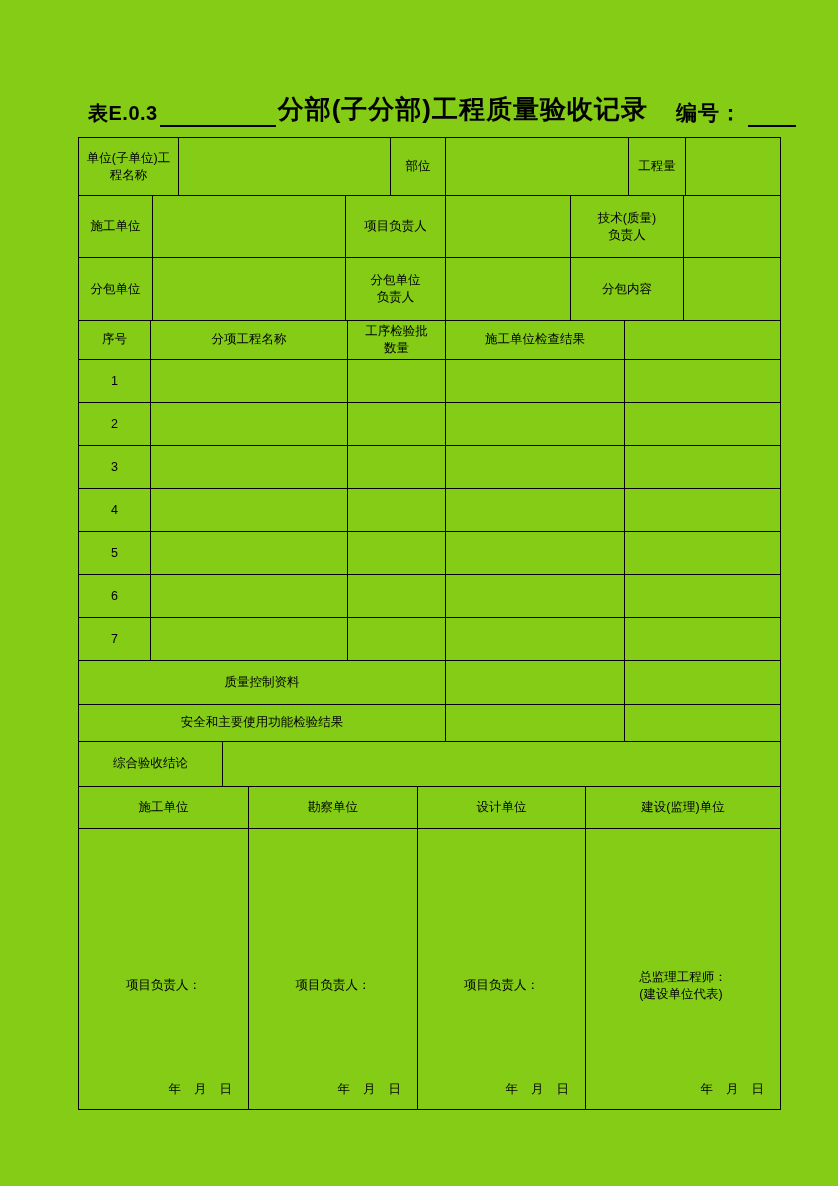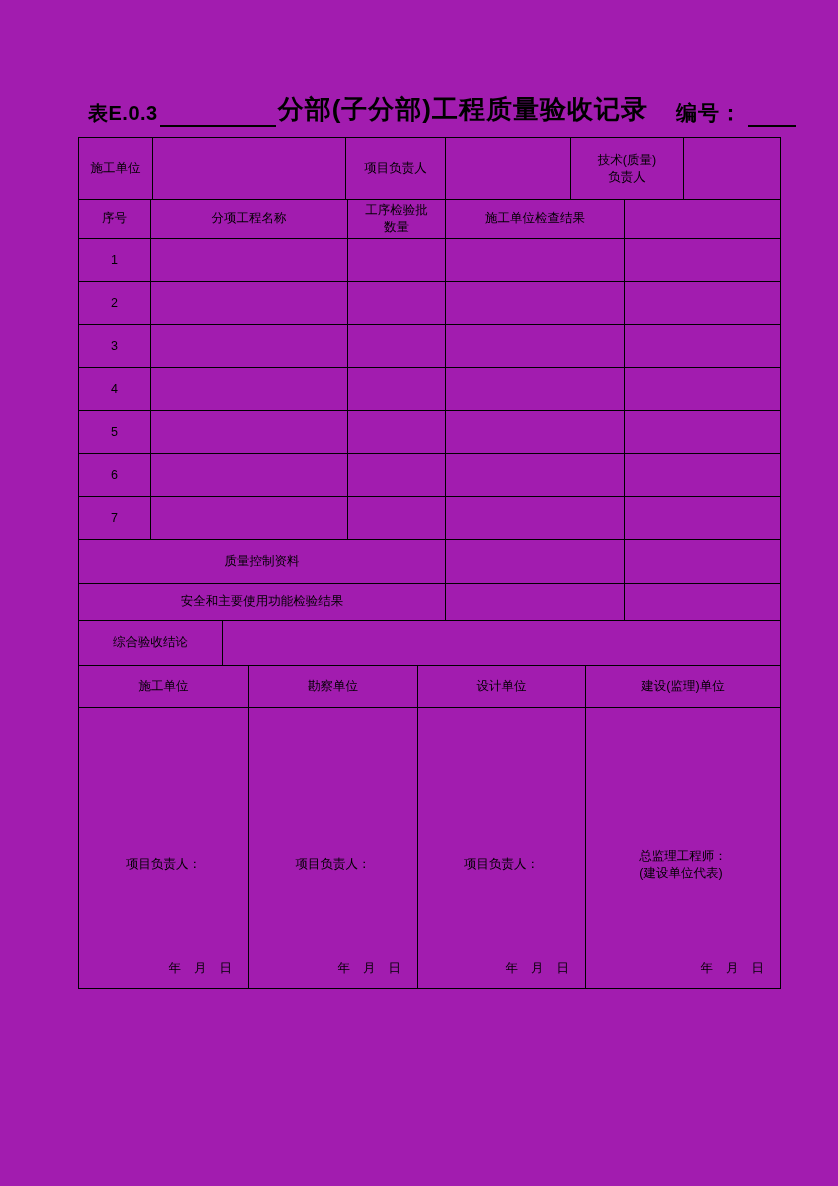--- a/index.html
+++ b/index.html
@@ -4,21 +4,21 @@
 <style>
   * { margin: 0; padding: 0; box-sizing: border-box; }
   html, body {
     width: 838px;
     background: #ffffff;
     font-family: "Liberation Sans", "DejaVu Sans", sans-serif;
     color: #000;
   }
   body { height: 1186px; position: relative; overflow: hidden; }
 
-  .sheet { position: absolute; top: 0; left: 0; width: 838px; height: 1186px; background:#a21caf; }
+  .sheet { position: absolute; top: 0; left: 0; width: 838px; height: 1186px; background:#84cc16; }
 
   
   .title-row {
     position: absolute;
     top: 92px; left: 88px; width: 710px;
     display: flex; align-items: flex-end;
     font-weight: bold;
     white-space: nowrap;
   }
   .title-prefix { font-size: 20px; letter-spacing: 0.5px; }
@@ -77,40 +77,70 @@
   <div class="title-row">
     <span class="title-prefix">表E.0.3</span>
     <span class="title-blank"></span>
     <span class="title-main">分部(子分部)工程质量验收记录</span>
     <span class="title-no">编号：</span>
     <span class="title-no-blank"></span>
   </div>
 
   <div class="form">
 
+    <table>
+      <colgroup>
+        <col style="width:100px">
+          <col style="width:212px">
+          <col style="width:55px">
+        <col style="width:183px">
+          <col style="width:57px">
+          <col style="width:95px">
+      </colgroup>
+      <tbody>
+          <tr style="height:58px">
+        <td class="wrap2">单位(子单位)工
+程名称</td>
+        <td></td>
+        <td>部位</td>
+        <td></td>
+        <td>工程量</td>
+        <td></td>
+      </tr>
+    </tbody>
+      </table>
 
     <table>
       <colgroup>
         <col style="width:74px">
           <col style="width:193px">
           <col style="width:100px">
         <col style="width:125px">
           <col style="width:113px">
           <col style="width:97px">
       </colgroup>
       <tbody>
           <tr style="height:62px">
         <td>施工单位</td>
         <td></td>
         <td>项目负责人</td>
         <td></td>
         <td class="wrap2">技术(质量)
 负责人</td>
         <td></td>
       </tr>
+      <tr style="height:63px">
+        <td>分包单位</td>
+        <td></td>
+        <td class="wrap2">分包单位
+负责人</td>
+        <td></td>
+        <td>分包内容</td>
+        <td></td>
+      </tr>
     </tbody>
       </table>
 
     <table>
       <colgroup>
         <col style="width:72px">
           <col style="width:197px">
           <col style="width:98px">
         <col style="width:179px">
           <col style="width:156px">

